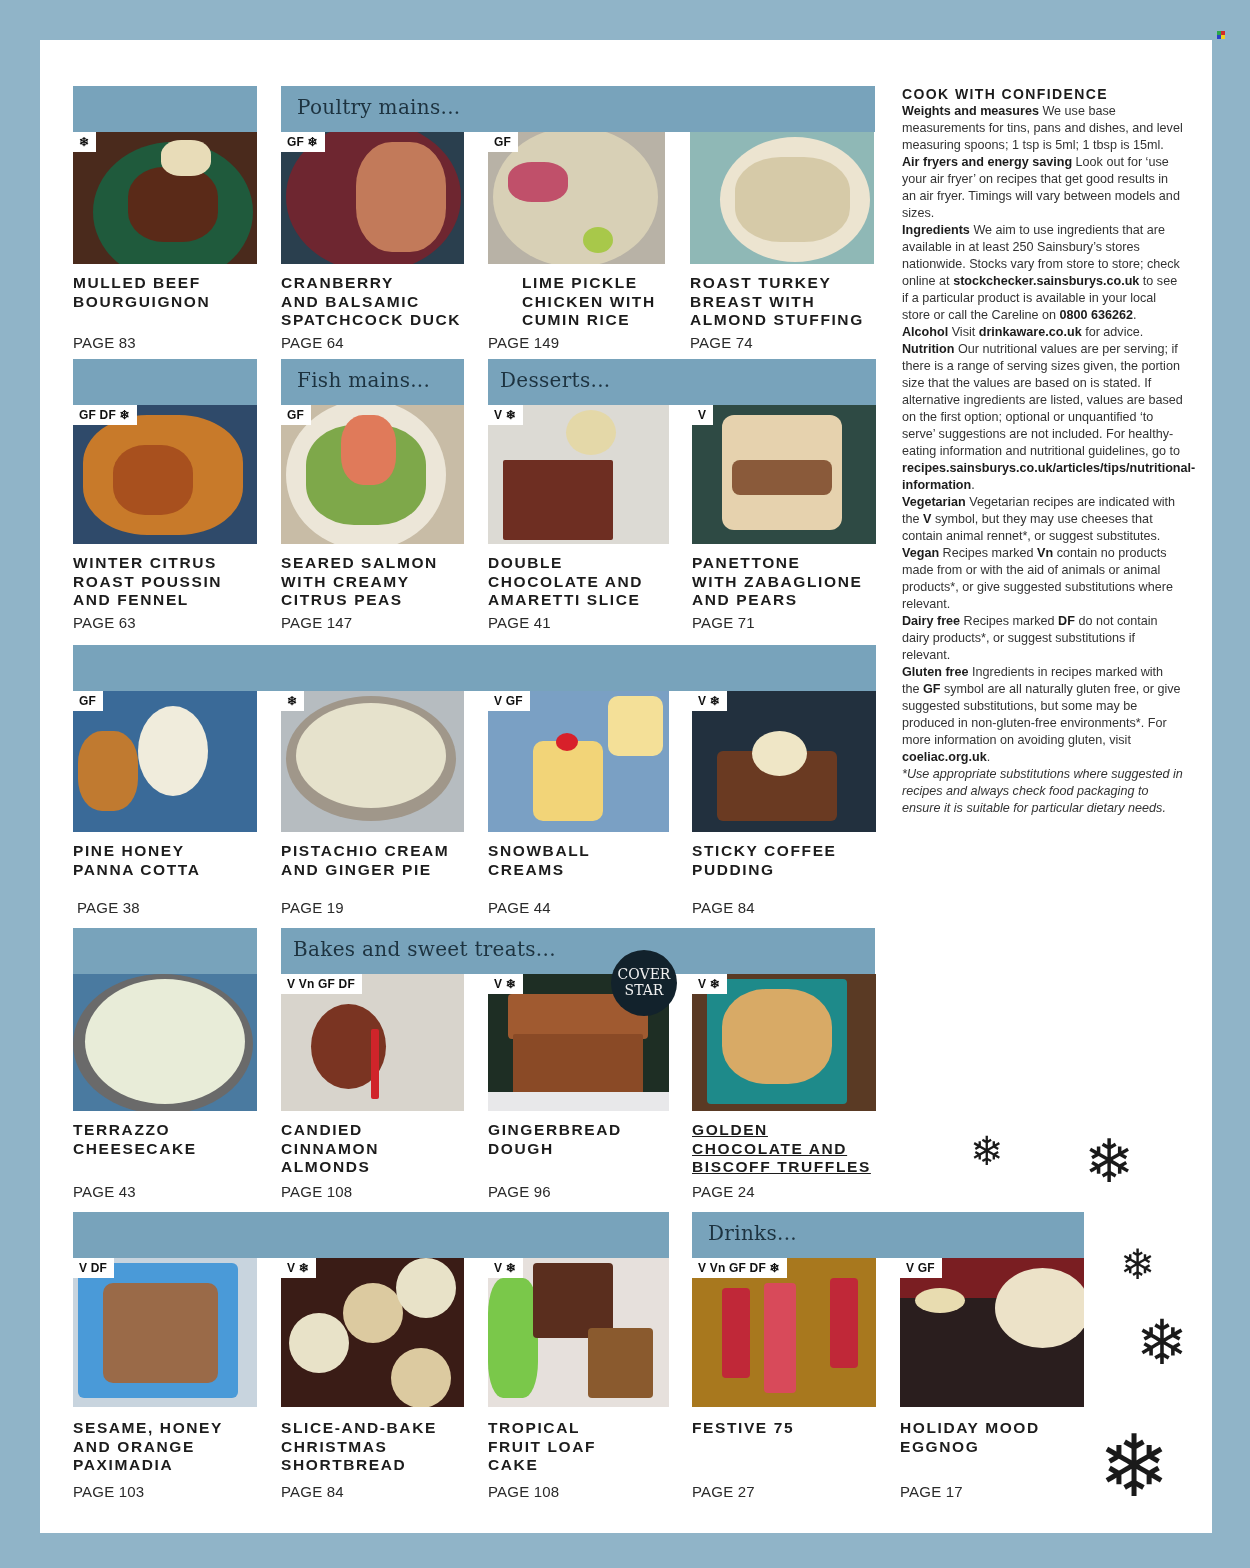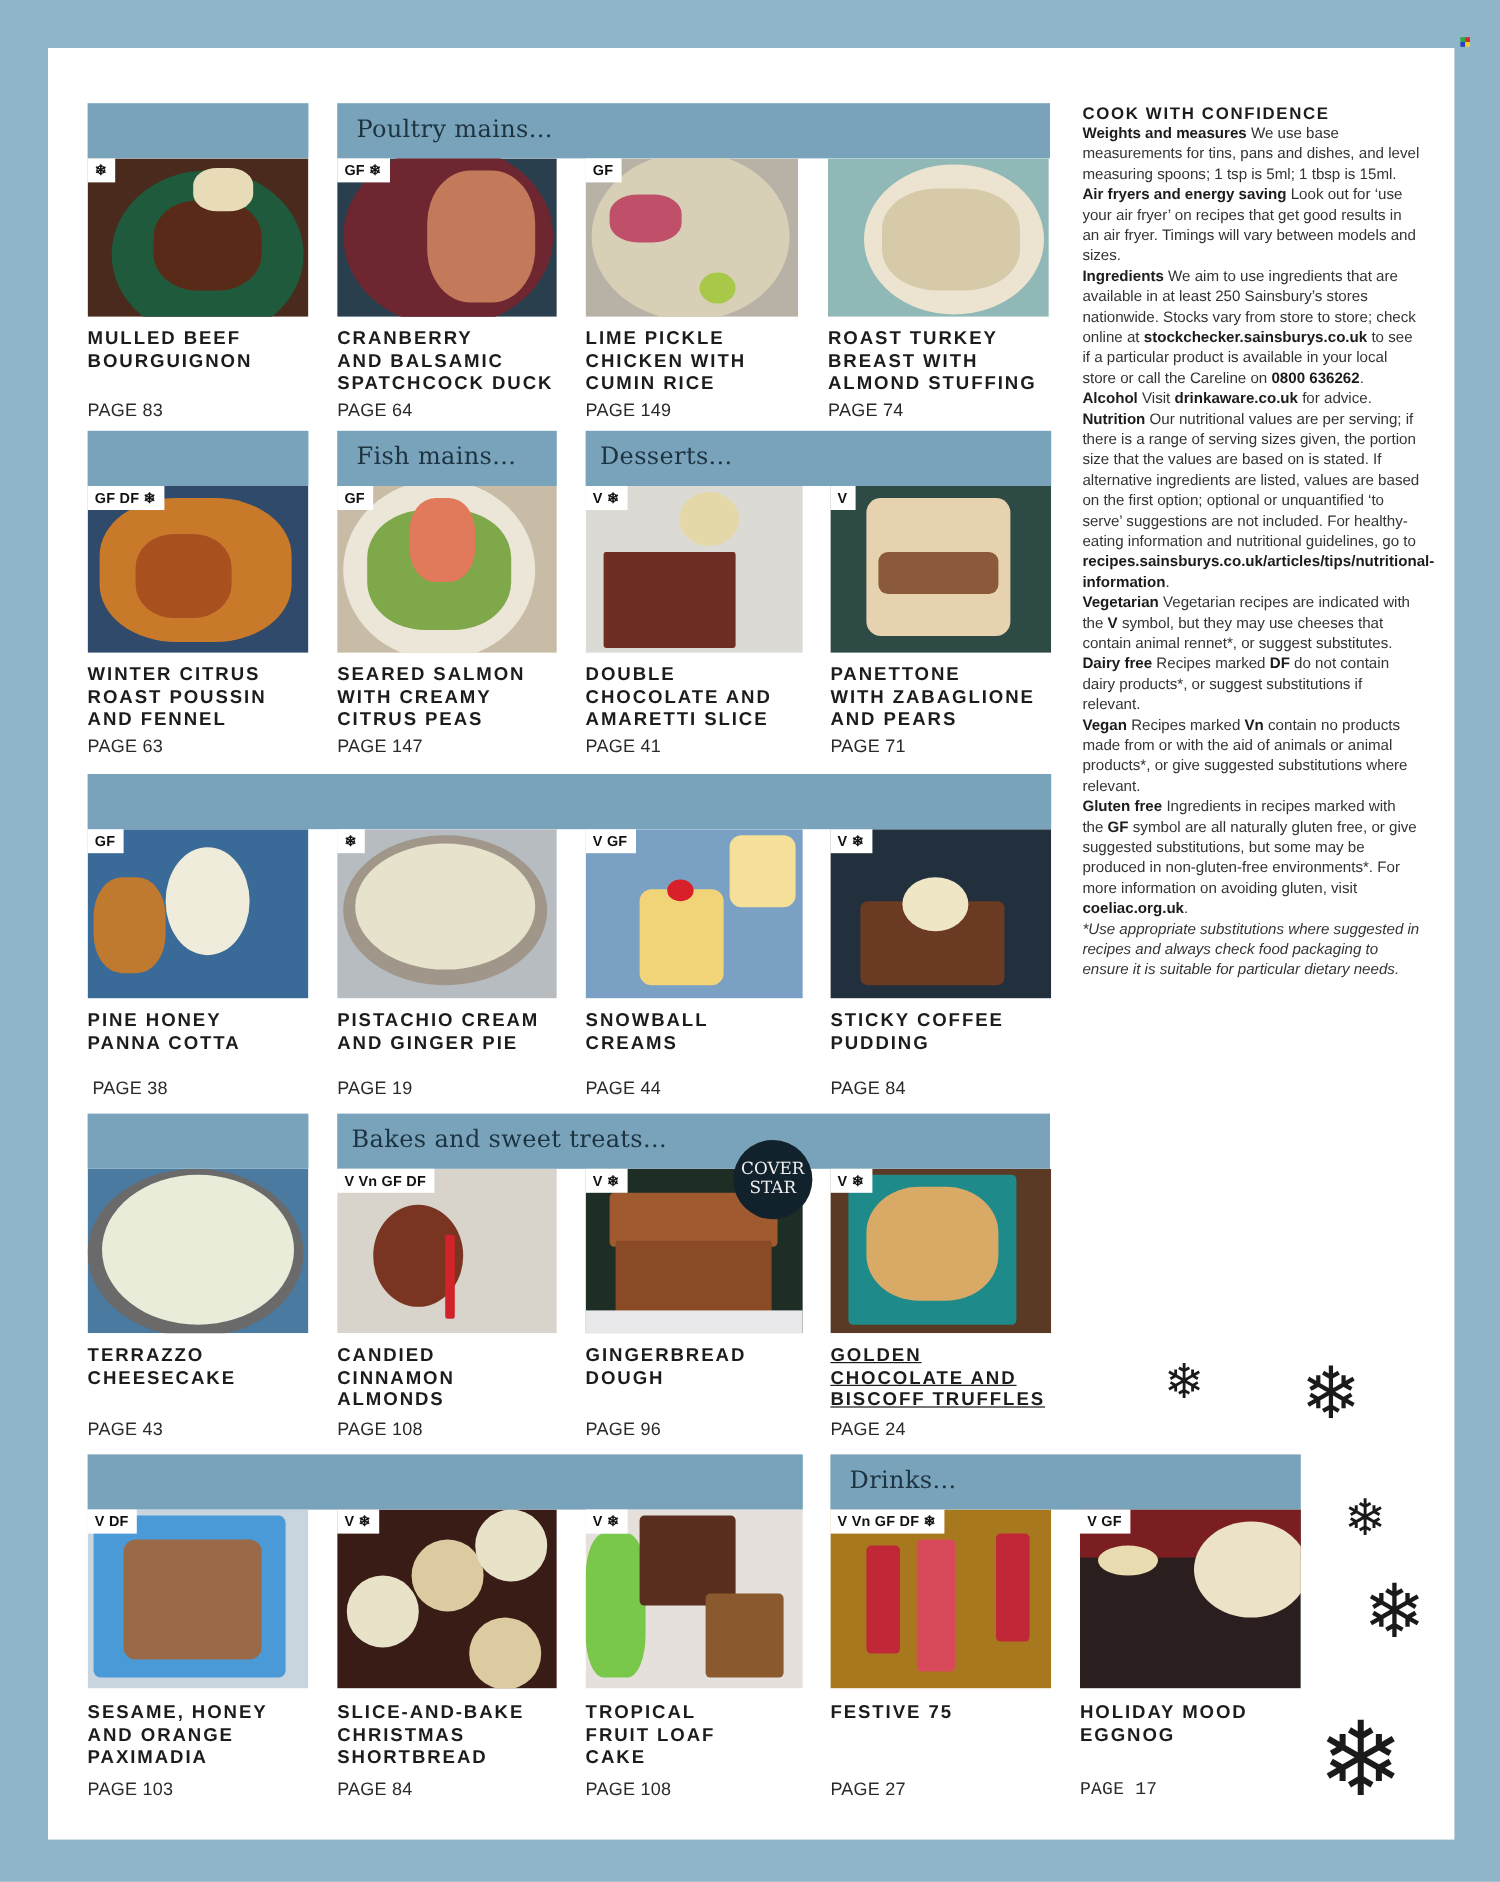--- a/index.html
+++ b/index.html
@@ -104,21 +104,21 @@
 </div>
 
 <div class="card" style="left:488px;top:132px;">
   <div class="photo" style="top:0;width:177px;">
     <div class="p1" style="background:#b8b2a6"></div>
     <div class="p2" style="left:5px;top:-5px;width:165px;height:140px;background:#d8d0b6"></div>
     <div class="p3" style="left:20px;top:30px;width:60px;height:40px;background:#c0506a"></div>
     <div class="p2" style="left:95px;top:95px;width:30px;height:26px;background:#a8c84a"></div>
   </div>
   <span class="badge">GF</span>
-  <div class="title" style="top:142px;">
+  <div class="title" style="top:142px;margin-left:34px;">
     <div>LIME PICKLE</div>
       <div>CHICKEN WITH</div>
       <div>CUMIN RICE</div>
   </div>
   <div class="pageno" style="top:202px;">PAGE 149</div>
 </div>
 
 <div class="card" style="left:690px;top:132px;">
   <div class="photo" style="top:0;">
     <div class="p1" style="background:#8fb8b6"></div>
@@ -376,33 +376,33 @@
     <div class="p1" style="background:#2a1e1e"></div>
     <div class="p3" style="left:0;top:0;width:184px;height:40px;border-radius:0;background:#7a1e22"></div>
     <div class="p2" style="left:95px;top:10px;width:95px;height:80px;background:#ece2c8"></div>
     <div class="p2" style="left:15px;top:30px;width:50px;height:25px;background:#e8dcb0"></div>
   </div>
   <span class="badge">V GF</span>
   <div class="title" style="top:161px;">
     <div>HOLIDAY MOOD</div>
       <div>EGGNOG</div>
   </div>
-  <div class="pageno" style="top:225px;font-family:Liberation Mono, monospace;">PAGE 17</div>
+  <div class="pageno" style="top:225px;">PAGE 17</div>
 </div>
 
 <div class="info">
   <h2>COOK WITH CONFIDENCE</h2>
   <p><b>Weights and measures</b><span> We use base measurements for tins, pans and dishes, and level measuring spoons; 1 tsp is 5ml; 1 tbsp is 15ml.</span></p>
   <p><b>Air fryers and energy saving</b><span> Look out for ‘use your air fryer’ on recipes that get good results in an air fryer. Timings will vary between models and sizes.</span></p>
   <p><b>Ingredients</b><span> We aim to use ingredients that are available in at least 250 Sainsbury’s stores nationwide. Stocks vary from store to store; check online at </span><b>stockchecker.sainsburys.co.uk</b><span> to see if a particular product is available in your local store or call the Careline on </span><b>0800 636262</b><span>.</span></p>
   <p><b>Alcohol</b><span> Visit </span><b>drinkaware.co.uk</b><span> for advice.</span></p>
   <p><b>Nutrition</b><span> Our nutritional values are per serving; if there is a range of serving sizes given, the portion size that the values are based on is stated. If alternative ingredients are listed, values are based on the first option; optional or unquantified ‘to serve’ suggestions are not included. For healthy-eating information and nutritional guidelines, go to </span><b>recipes.sainsburys.co.uk/articles/tips/nutritional-information</b><span>.</span></p>
   <p><b>Vegetarian</b><span> Vegetarian recipes are indicated with the </span><b>V</b><span> symbol, but they may use cheeses that contain animal rennet*, or suggest substitutes.</span></p>
+  <p><b>Vegan</b><span> Recipes marked </span><b>Vn</b><span> contain no products made from or with the aid of animals or animal products*, or give suggested substitutions where relevant.</span></p>
   <p><b>Dairy free</b><span> Recipes marked </span><b>DF</b><span> do not contain dairy products*, or suggest substitutions if relevant.</span></p>
-  <p><b>Vegan</b><span> Recipes marked </span><b>Vn</b><span> contain no products made from or with the aid of animals or animal products*, or give suggested substitutions where relevant.</span></p>
   <p><b>Gluten free</b><span> Ingredients in recipes marked with the </span><b>GF</b><span> symbol are all naturally gluten free, or give suggested substitutions, but some may be produced in non-gluten-free environments*. For more information on avoiding gluten, visit </span><b>coeliac.org.uk</b><span>.</span></p>
   <p class="note">*Use appropriate substitutions where suggested in recipes and always check food packaging to ensure it is suitable for particular dietary needs.</p>
 </div>
 
 <div class="flake" style="left:970px;top:1128px;font-size:40px;">❄</div>
 <div class="flake" style="left:1084px;top:1126px;font-size:60px;">❄</div>
 <div class="flake" style="left:1120px;top:1240px;font-size:42px;">❄</div>
 <div class="flake" style="left:1136px;top:1306px;font-size:62px;">❄</div>
 <div class="flake" style="left:1098px;top:1416px;font-size:86px;">❄</div>
 

